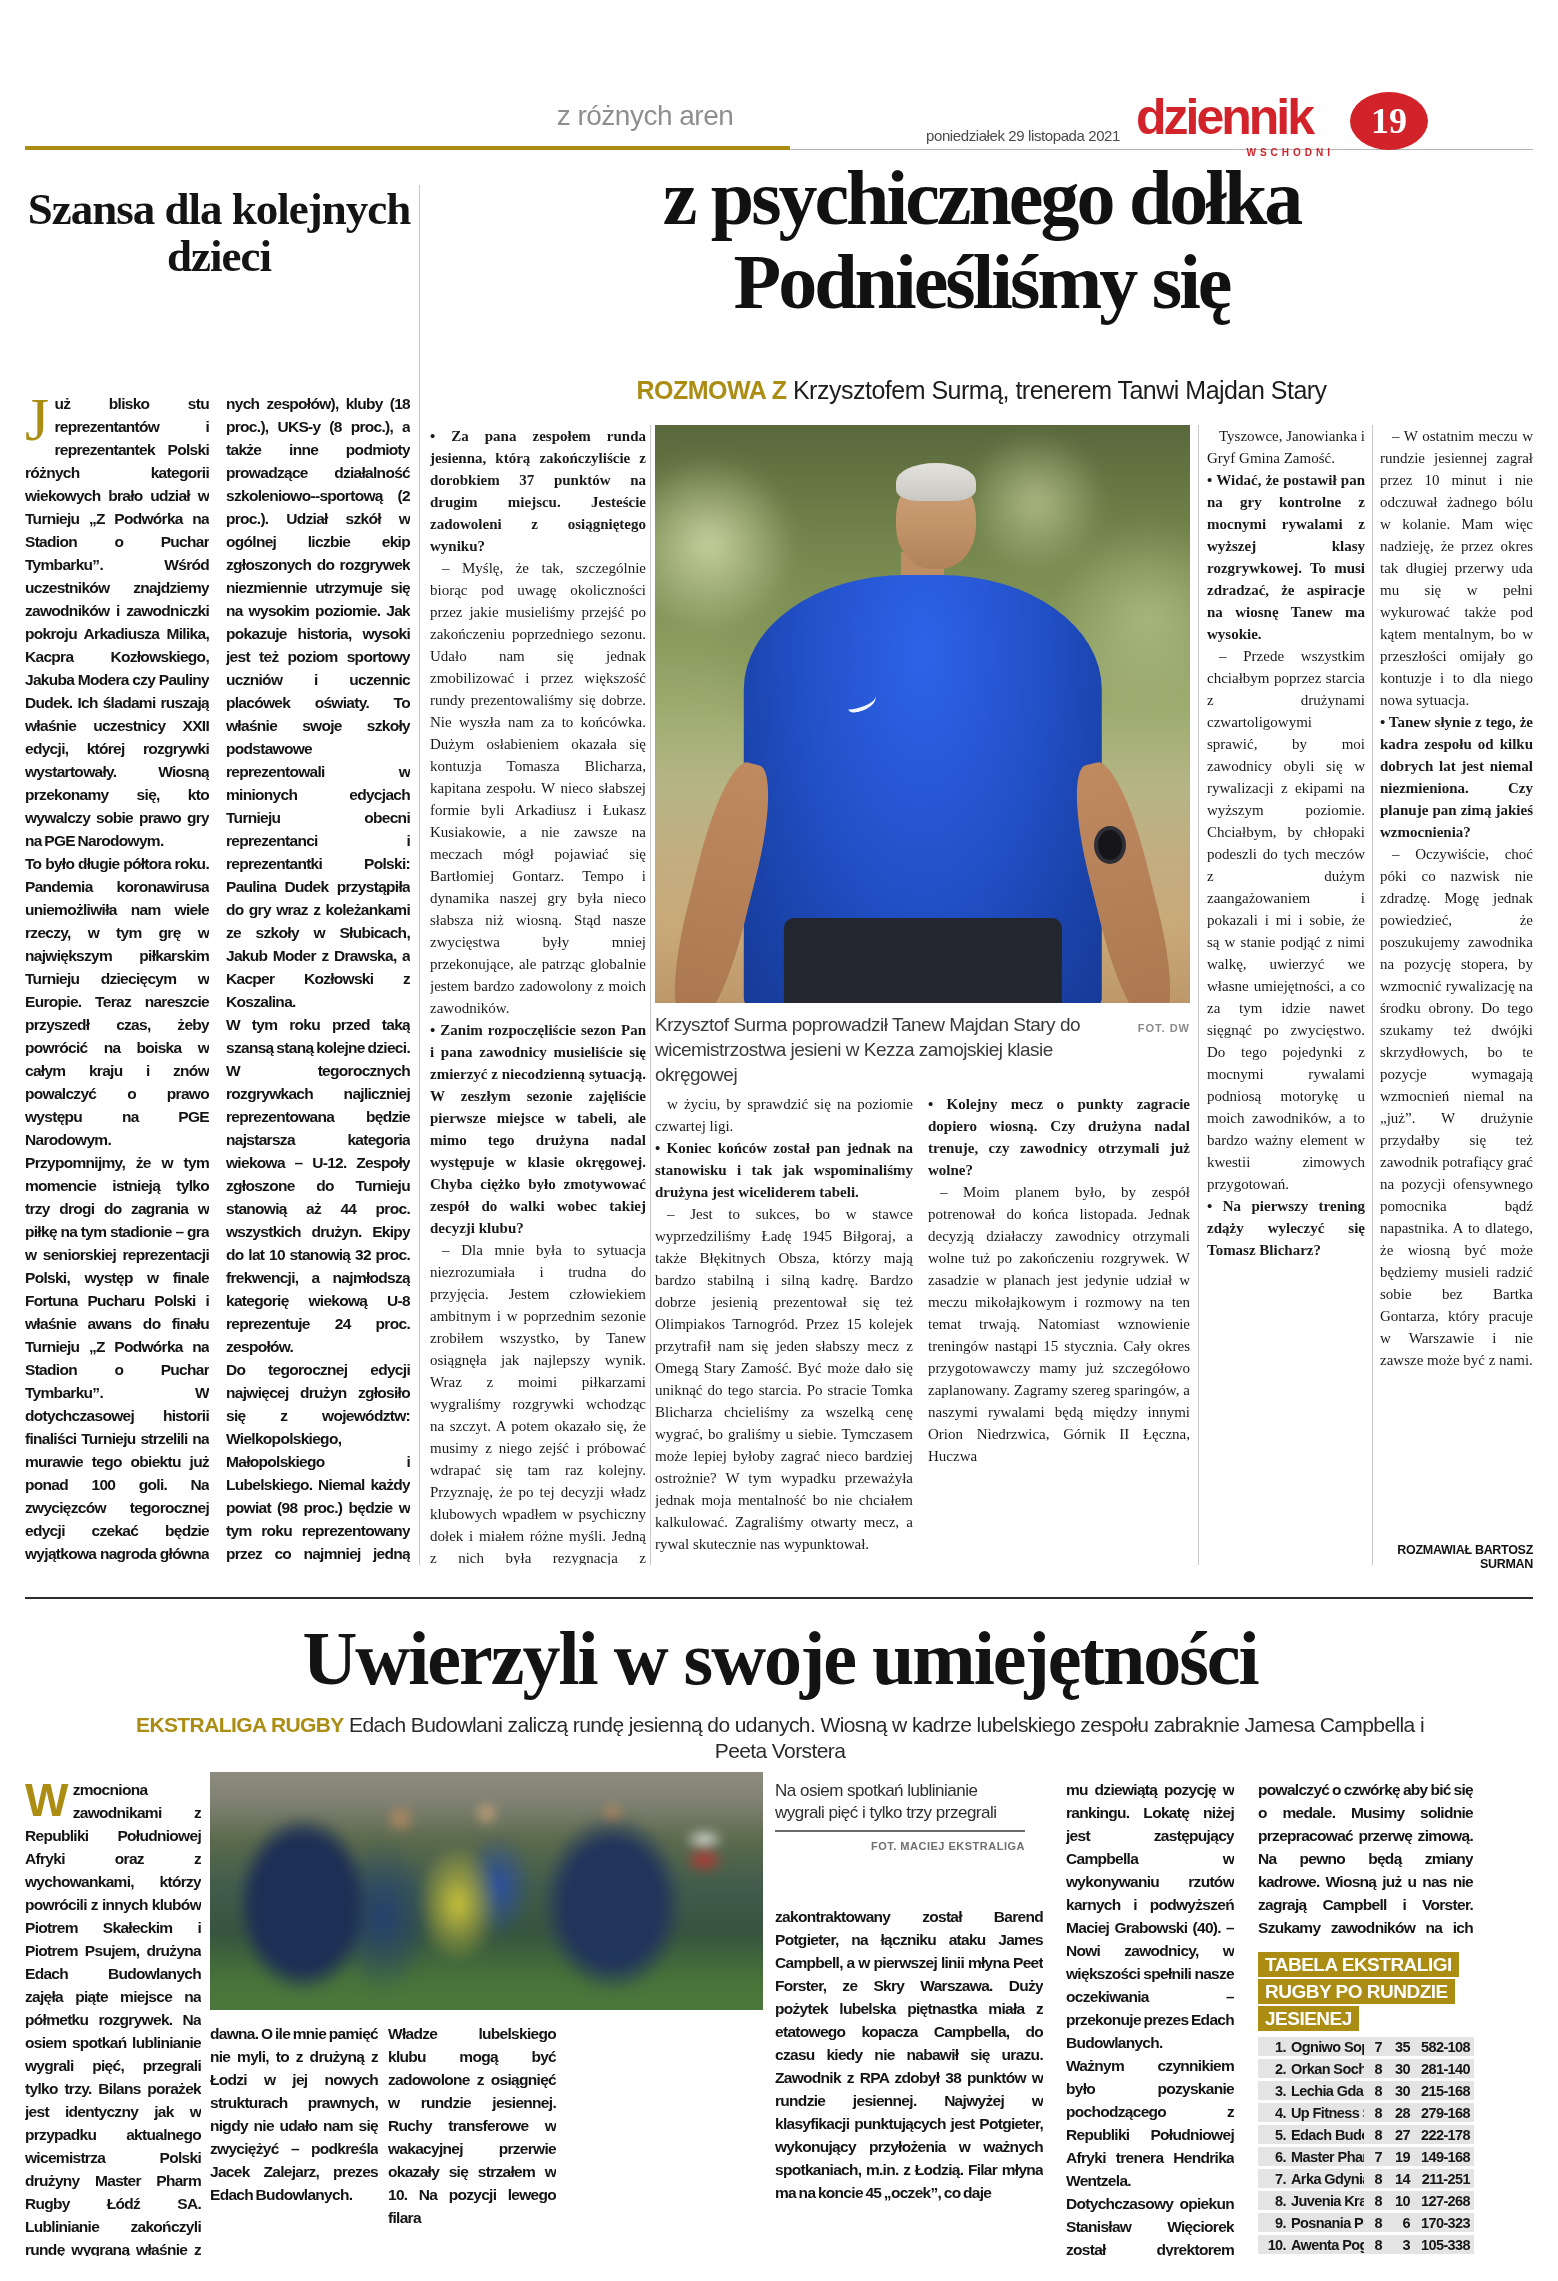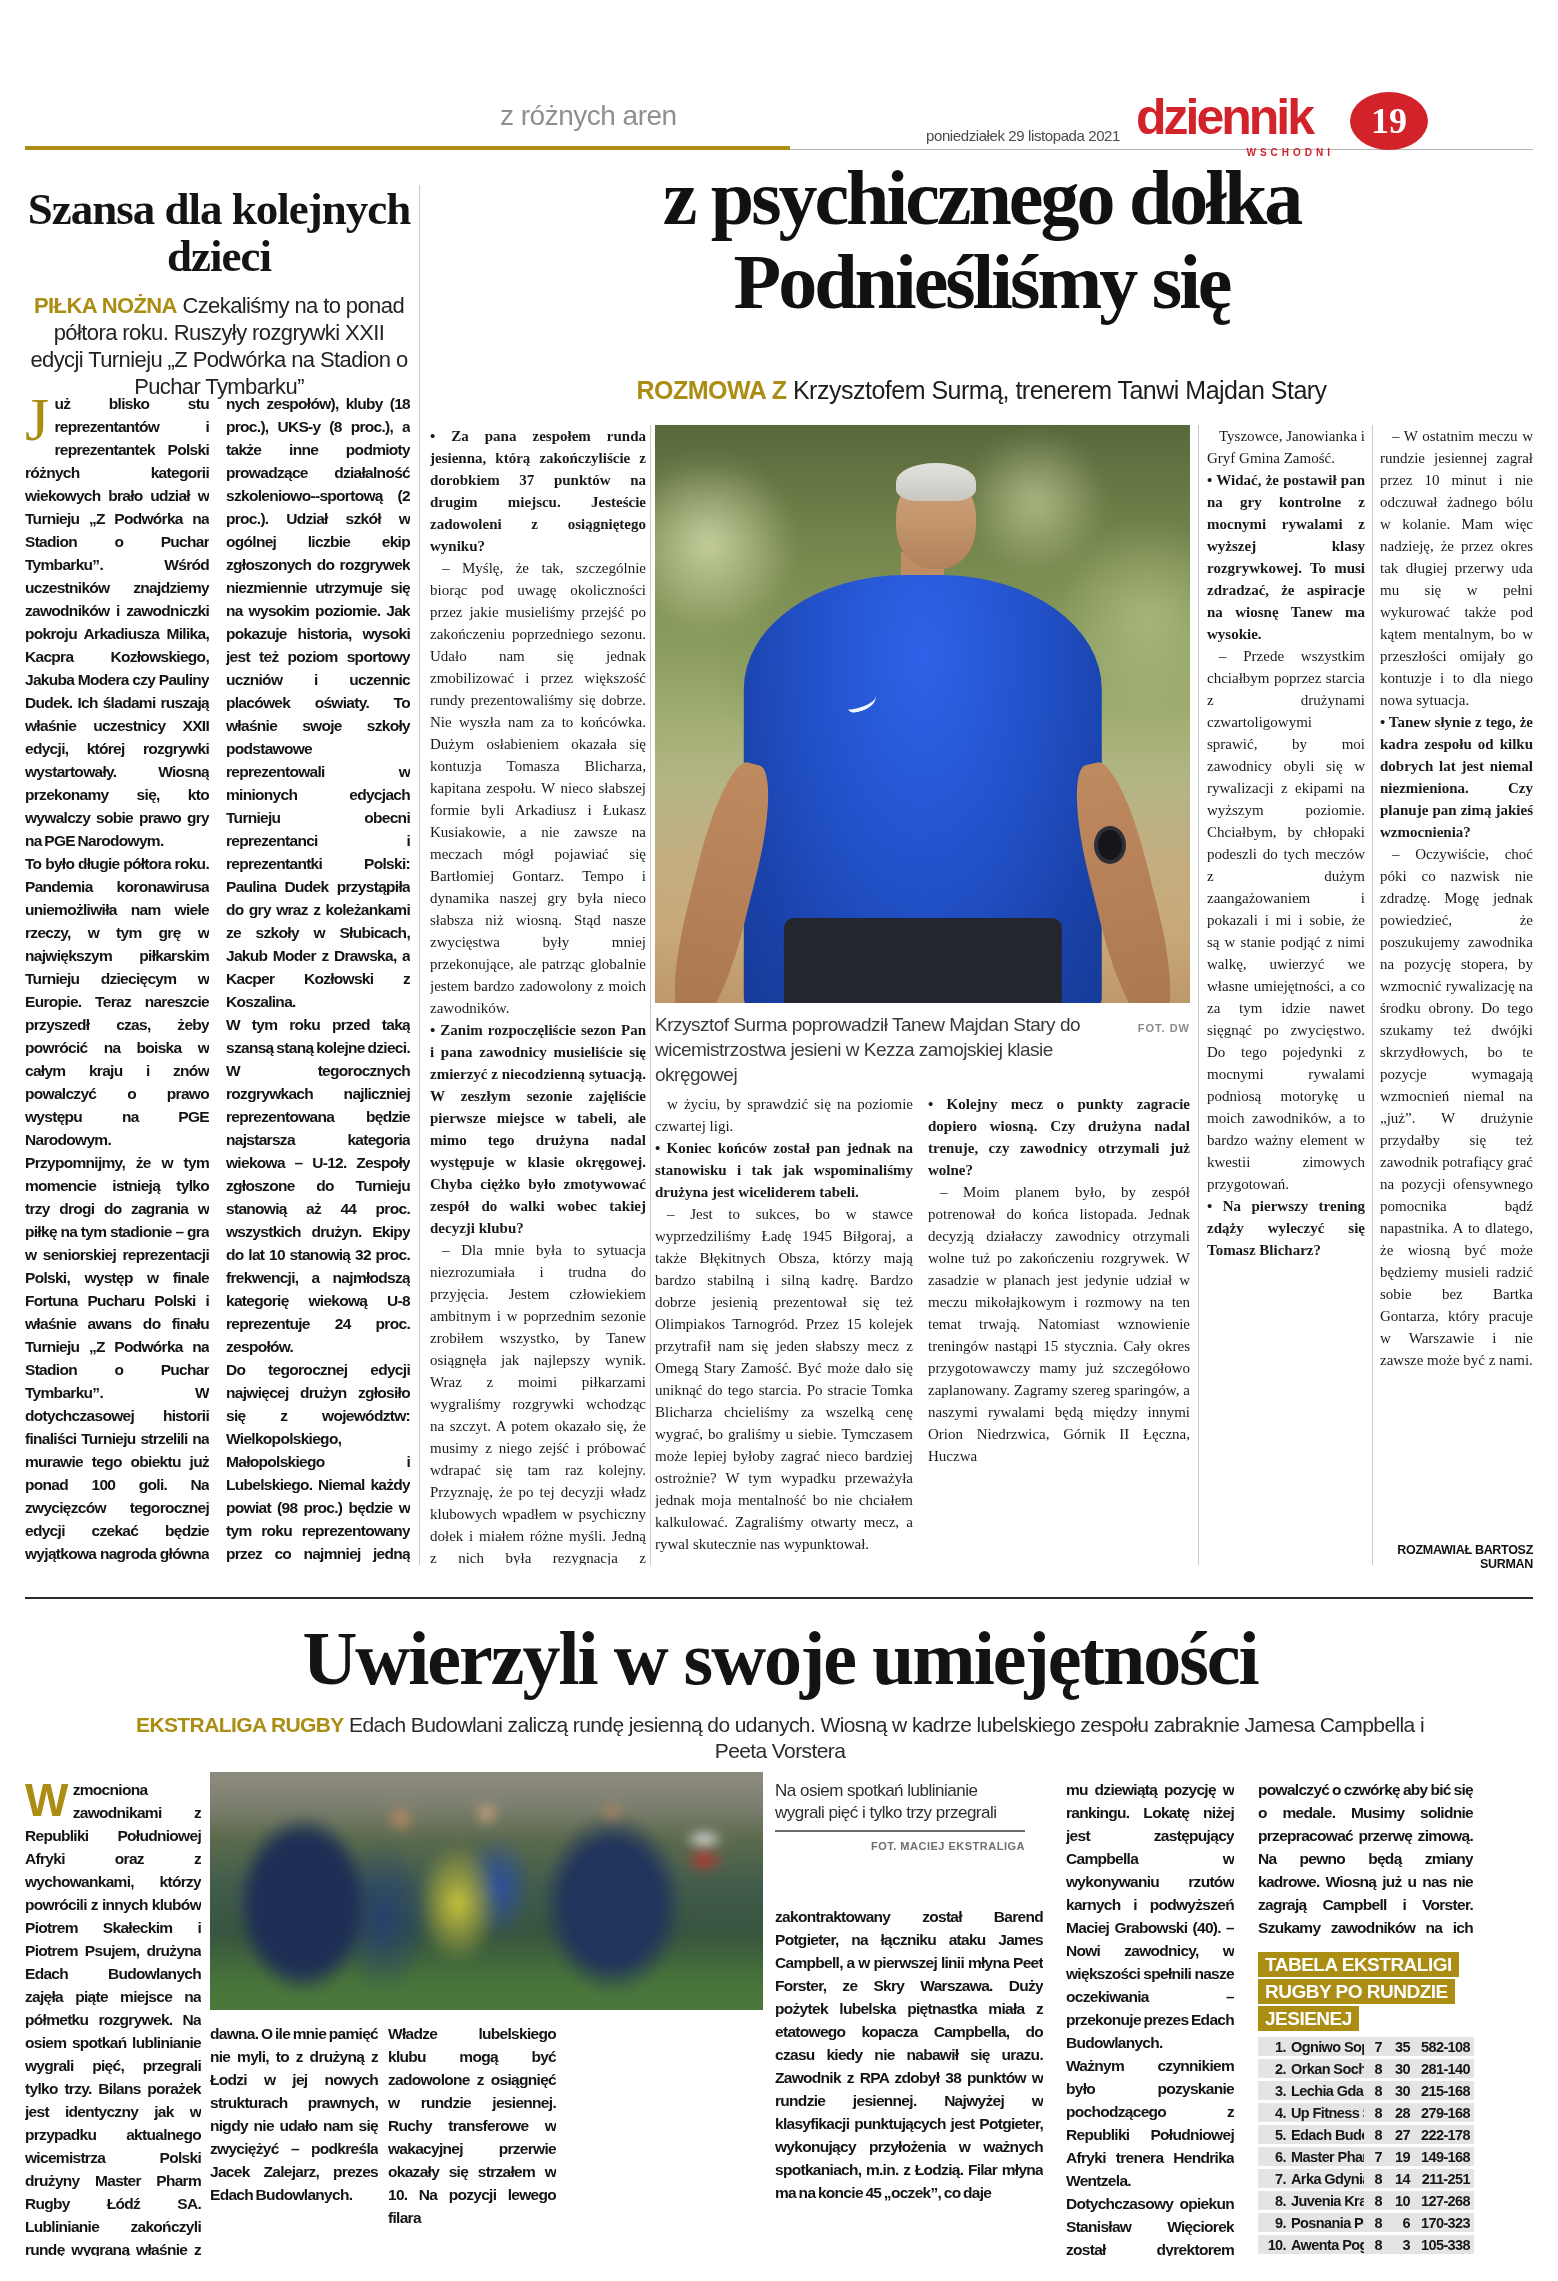--- a/index.html
+++ b/index.html
@@ -1,21 +1,21 @@
 <!DOCTYPE html>
 <html lang="pl"><head>
 <meta charset="utf-8">
 <style>
   html,body{margin:0;padding:0;background:#e8e8e8;}
   #page{position:relative;width:1558px;height:2281px;background:#ffffff;margin:0 auto;
         font-family:"Liberation Sans",sans-serif;color:#1a1a1a;overflow:hidden;}
   .abs{position:absolute;}
 
   
-  .section-title{left:500px;top:100px;width:290px;
+  .section-title{left:500px;top:100px;width:290px;text-align:center;
     font-size:28px;color:#8f8f8f;letter-spacing:-0.5px;}
   .gold-rule{left:25px;top:146px;width:765px;height:4px;background:#ab8d14;}
   .thin-rule{left:790px;top:149px;width:743px;height:1px;background:#b5b5b5;}
   .date{left:880px;top:127px;width:240px;text-align:right;font-size:15px;color:#4a4a4a;
     letter-spacing:-0.4px;}
   .logo{left:1136px;top:92px;width:200px;color:#d2232a;font-weight:bold;font-size:50px;
     letter-spacing:-3px;line-height:50px;}
   .logo-sub{left:1136px;top:147px;width:198px;text-align:right;color:#d2232a;
     font-size:10px;font-weight:bold;letter-spacing:4px;}
   .page-badge{left:1350px;top:92px;width:78px;height:58px;background:#d2232a;border-radius:50%;
@@ -159,24 +159,20 @@
 
   <div class="abs main-title">
     <div>z psychicznego dołka</div>
     <div>Podnieśliśmy się</div>
   </div>
   <div class="abs interview-lead">
     <span class="kicker">ROZMOWA Z</span><span> Krzysztofem Surmą, trenerem Tanwi Majdan Stary</span>
   </div>
 
   <div class="abs la-title">Szansa dla kolejnych dzieci</div>
-  <div class="abs la-lead">
-    <span class="kicker">PIŁKA NOŻNA</span>
-    <span>Czekaliśmy na to ponad półtora roku. Ruszyły rozgrywki XXII edycji Turnieju „Z Podwórka na Stadion o Puchar Tymbarku”</span>
-  </div>
   <div class="abs la-col1 bold-body">
     <span class="dropcap-j">J</span>
     <div>
 
     <p class="para">uż blisko stu reprezentantów i reprezentantek Polski różnych kategorii wiekowych brało udział w Turnieju „Z Podwórka na Stadion o Puchar Tymbarku”. Wśród uczestników znajdziemy zawodników i zawodniczki pokroju Arkadiusza Milika, Kacpra Kozłowskiego, Jakuba Modera czy Pauliny Dudek. Ich śladami ruszają właśnie uczestnicy XXII edycji, której rozgrywki wystartowały. Wiosną przekonamy się, kto wywalczy sobie prawo gry na PGE Narodowym.</p>
         <p class="para">To było długie półtora roku. Pandemia koronawirusa uniemożliwiła nam wiele rzeczy, w tym grę w największym piłkarskim Turnieju dziecięcym w Europie. Teraz nareszcie przyszedł czas, żeby powrócić na boiska w całym kraju i znów powalczyć o prawo występu na PGE Narodowym. Przypomnijmy, że w tym momencie istnieją tylko trzy drogi do zagrania w piłkę na tym stadionie – gra w seniorskiej reprezentacji Polski, występ w finale Fortuna Pucharu Polski i właśnie awans do finału Turnieju „Z Podwórka na Stadion o Puchar Tymbarku”. W dotychczasowej historii finaliści Turnieju strzelili na murawie tego obiektu już ponad 100 goli. Na zwycięzców tegorocznej edycji czekać będzie wyjątkowa nagroda główna – wyjazd na mecz reprezentacji Polski oraz spotkanie ze wszystkimi piłkarzami kadry.</p>
       </div>
   </div>
   <div class="abs la-col2 bold-body">
     <div>

